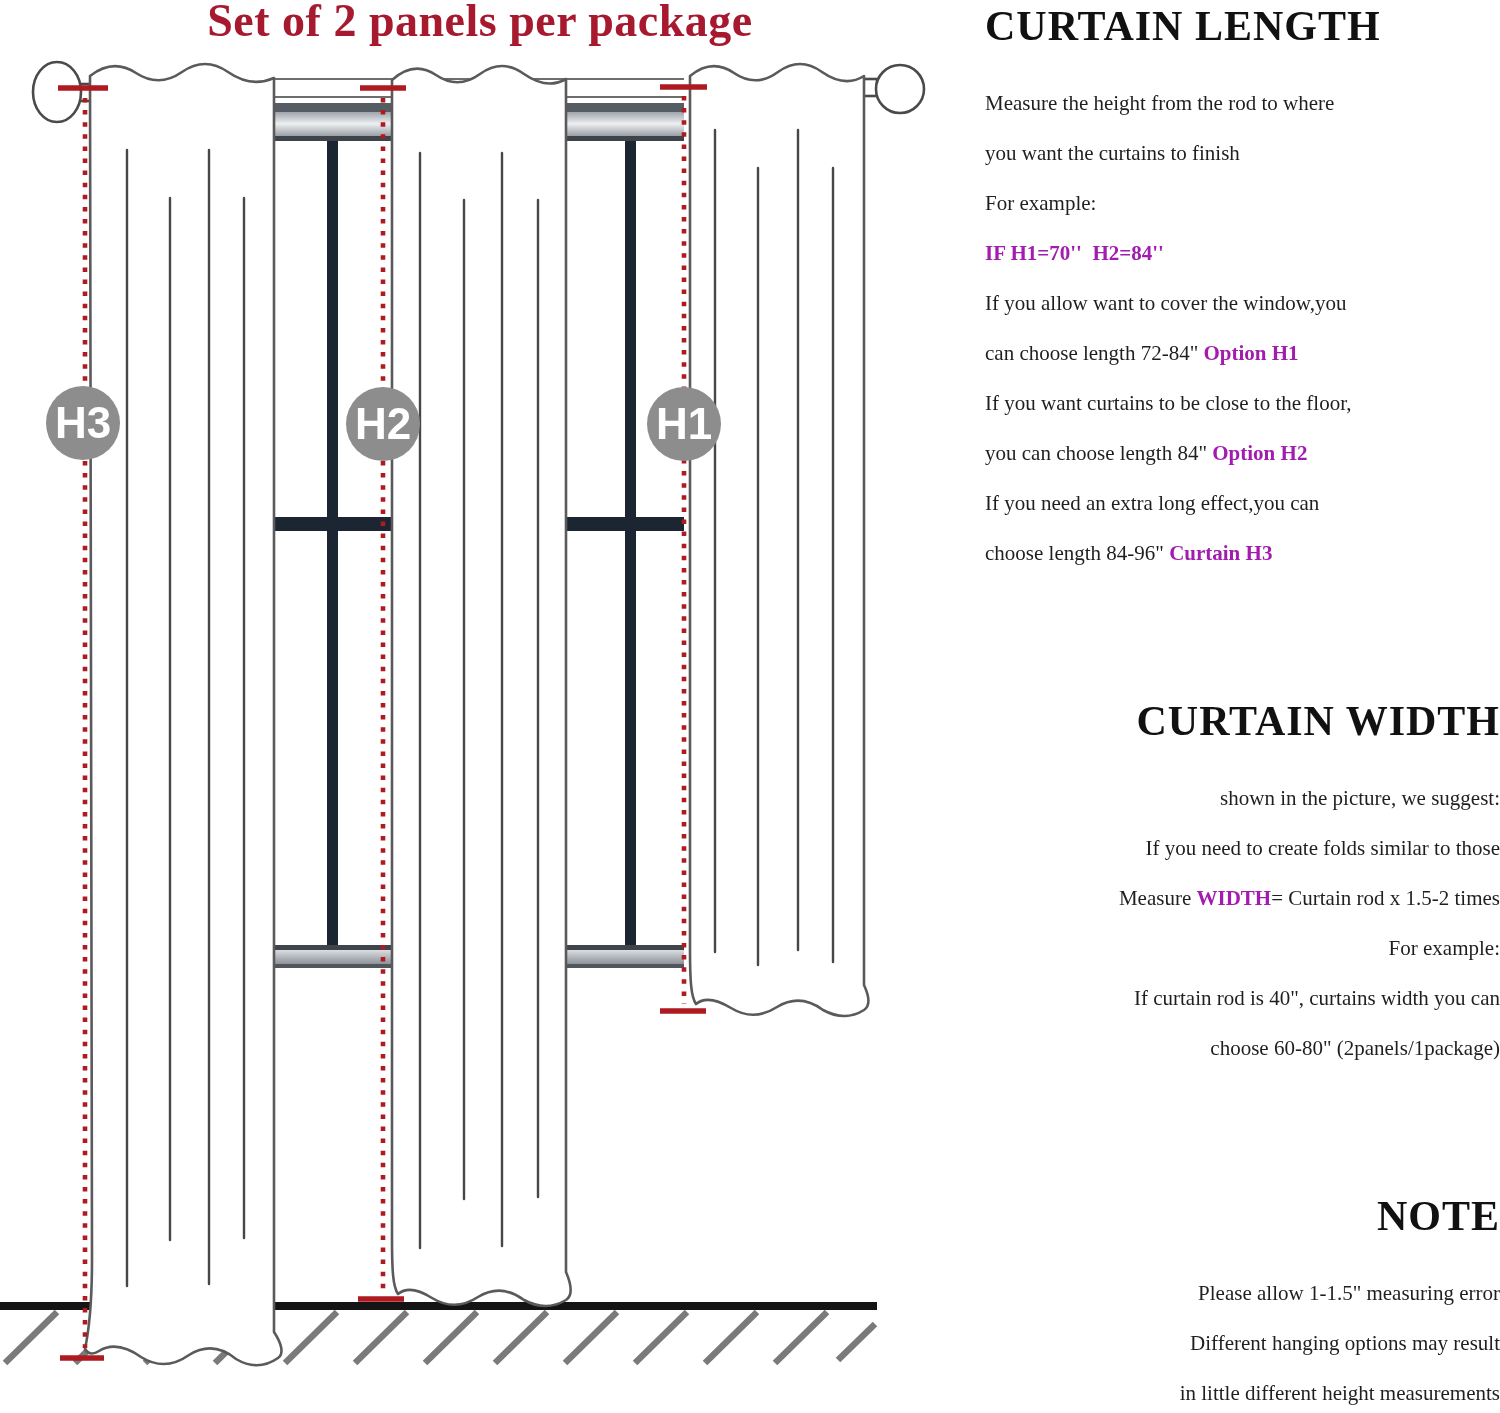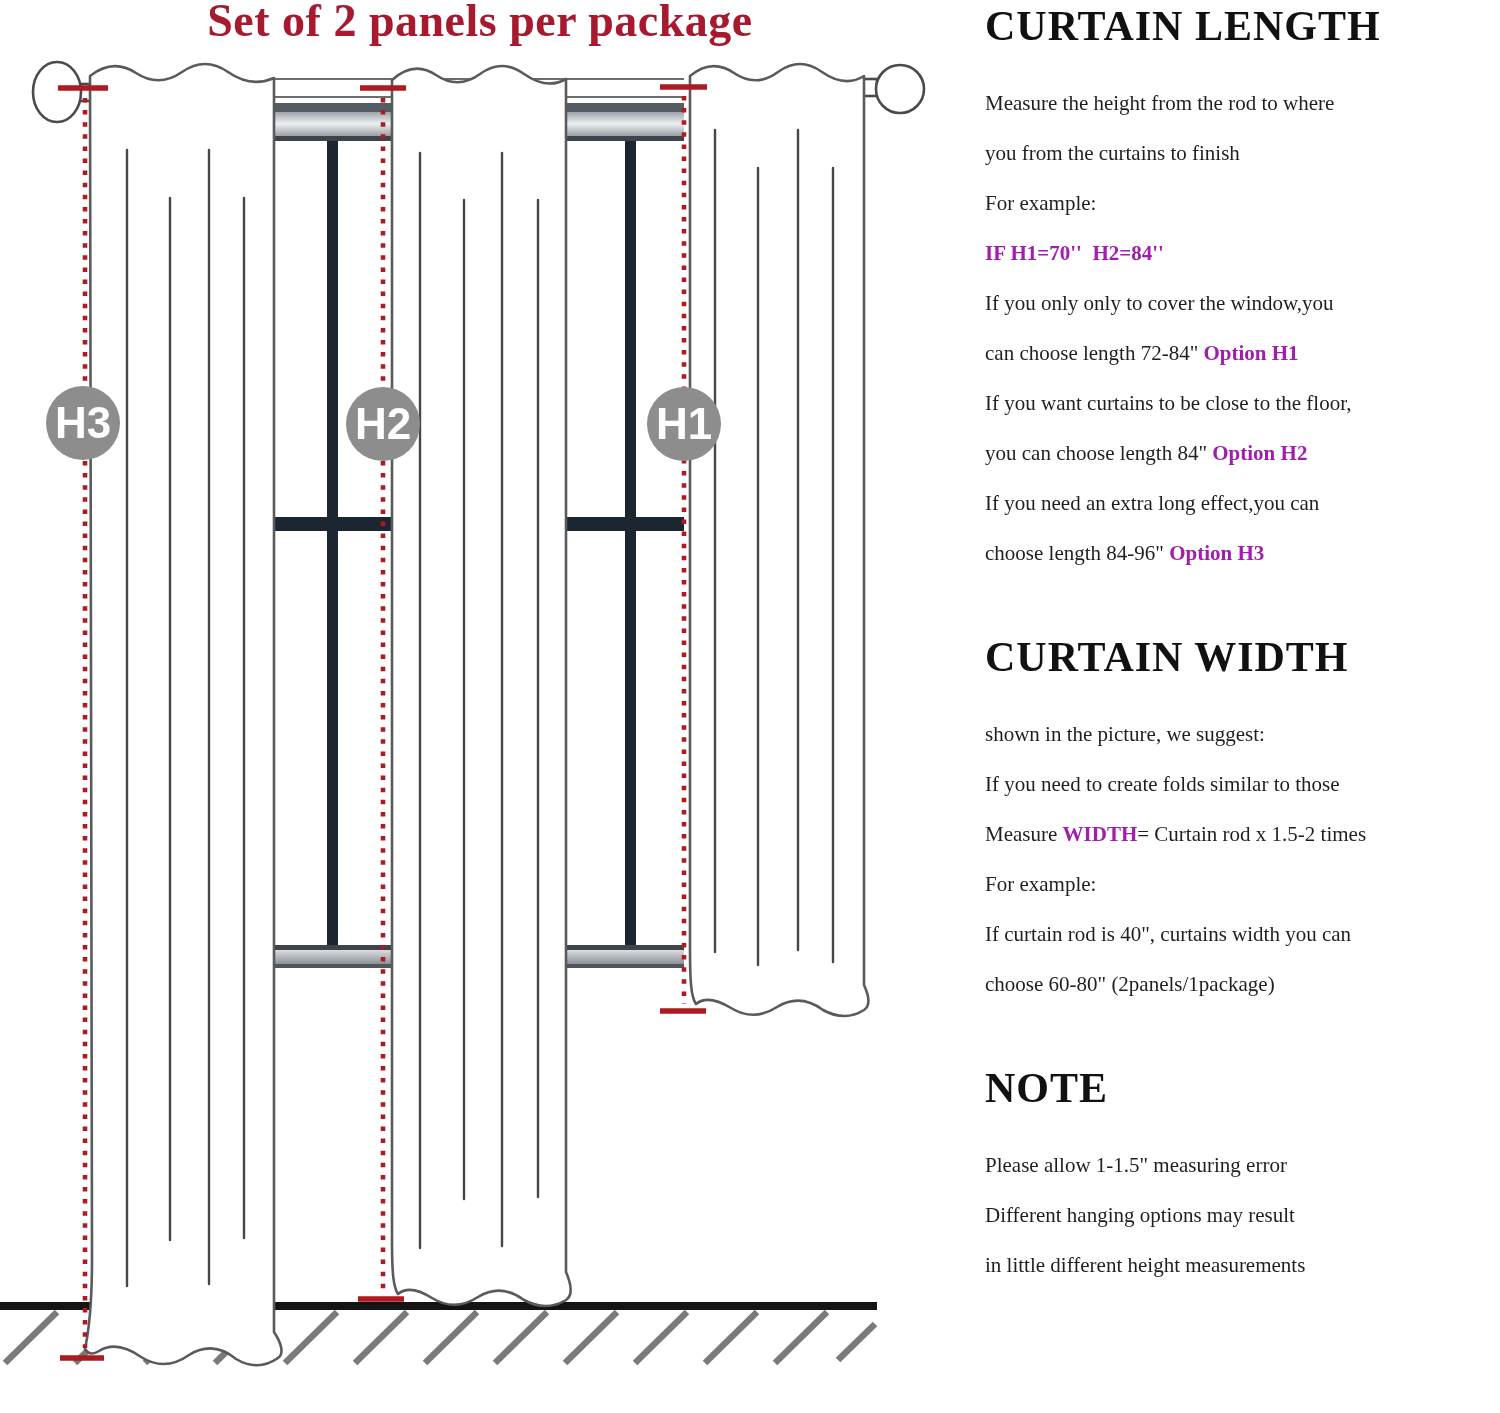--- a/index.html
+++ b/index.html
@@ -28,21 +28,21 @@
   }
   .floor{fill:var(--floor-black,#141414);}
   .hatch{stroke:#7A7A7A;stroke-width:6.5;}
   .finial{fill:#ffffff;stroke:#4A4A4A;stroke-width:2.6;}
   
   .info-column{
     position:absolute;left:985px;top:0;width:515px;height:1157px;
     padding-top:2px;box-sizing:border-box;color:#1a1a1a;
   }
   .info-section{margin:0;}
-  .info-section + .info-section{margin-top:55px;}
+  .info-section + .info-section{margin-top:119px;text-align:right;}
   .section-heading{
     margin:0;font-size:42px;line-height:48px;font-weight:bold;
     letter-spacing:1px;white-space:nowrap;color:#111;
   }
   .section-lines{margin-top:28px;}
   .text-line{
     font-size:21px;line-height:50px;white-space:pre;color:#1f1f1f;
   }
   .text-line .bold{font-weight:bold;color:#a21caf;}
 </style>
@@ -169,29 +169,29 @@
   </svg>
 
   <div class="diagram-title">Set of 2 panels per package</div>
 </div>
 
 <div class="info-column">
     <section class="info-section">
       <h2 class="section-heading">CURTAIN LENGTH</h2>
       <div class="section-lines">
         <div class="text-line"><span>Measure the height from the rod to where</span></div>
-        <div class="text-line"><span>you from the curtains to finish</span></div>
+        <div class="text-line"><span>you want the curtains to finish</span></div>
         <div class="text-line"><span>For example:</span></div>
         <div class="text-line"><span class="bold">IF H1=70''  H2=84''</span></div>
-        <div class="text-line"><span>If you only only to cover the window,you</span></div>
+        <div class="text-line"><span>If you allow want to cover the window,you</span></div>
         <div class="text-line"><span>can choose length 72-84" </span><span class="bold">Option H1</span></div>
         <div class="text-line"><span>If you want curtains to be close to the floor,</span></div>
         <div class="text-line"><span>you can choose length 84" </span><span class="bold">Option H2</span></div>
         <div class="text-line"><span>If you need an extra long effect,you can</span></div>
-        <div class="text-line"><span>choose length 84-96" </span><span class="bold">Option H3</span></div>
+        <div class="text-line"><span>choose length 84-96" </span><span class="bold">Curtain H3</span></div>
       </div>
     </section>
     <section class="info-section">
       <h2 class="section-heading">CURTAIN WIDTH</h2>
       <div class="section-lines">
         <div class="text-line"><span>shown in the picture, we suggest:</span></div>
         <div class="text-line"><span>If you need to create folds similar to those</span></div>
         <div class="text-line"><span>Measure </span><span class="bold">WIDTH</span><span>= Curtain rod x 1.5-2 times</span></div>
         <div class="text-line"><span>For example:</span></div>
         <div class="text-line"><span>If curtain rod is 40", curtains width you can</span></div>

